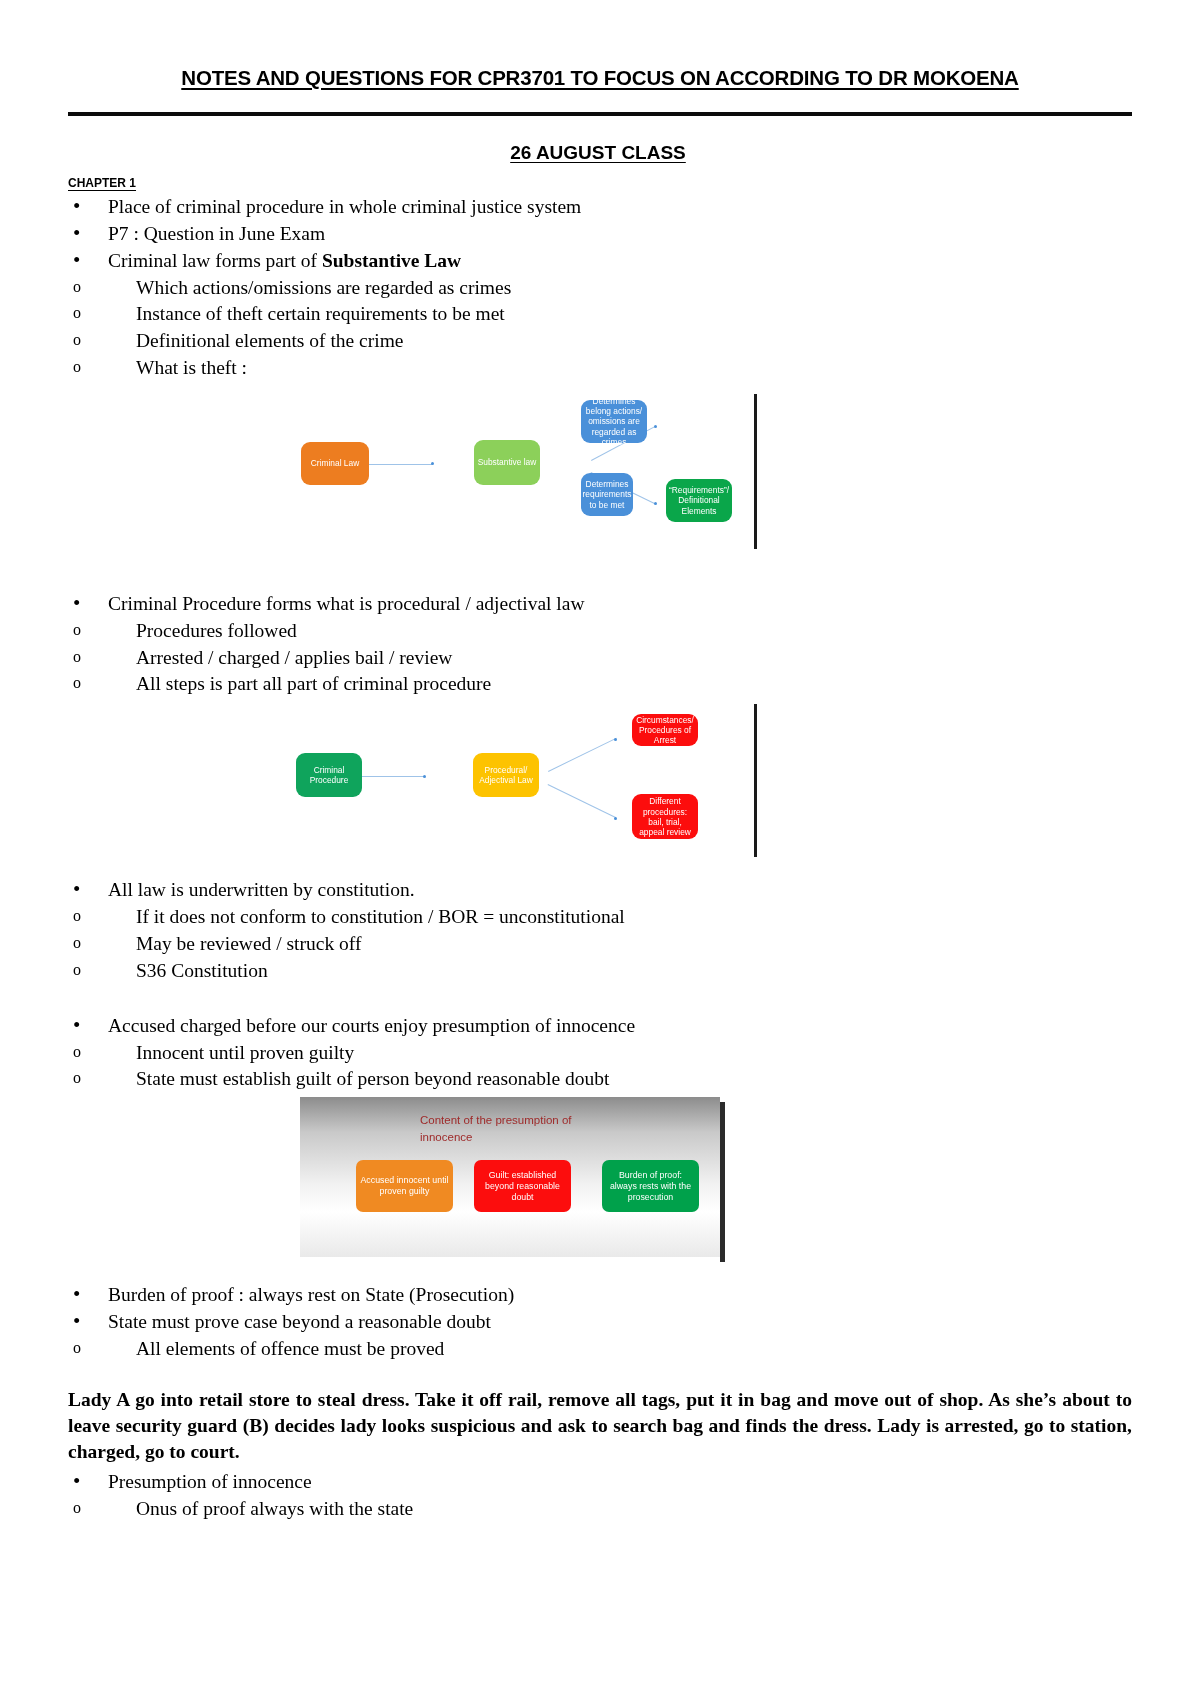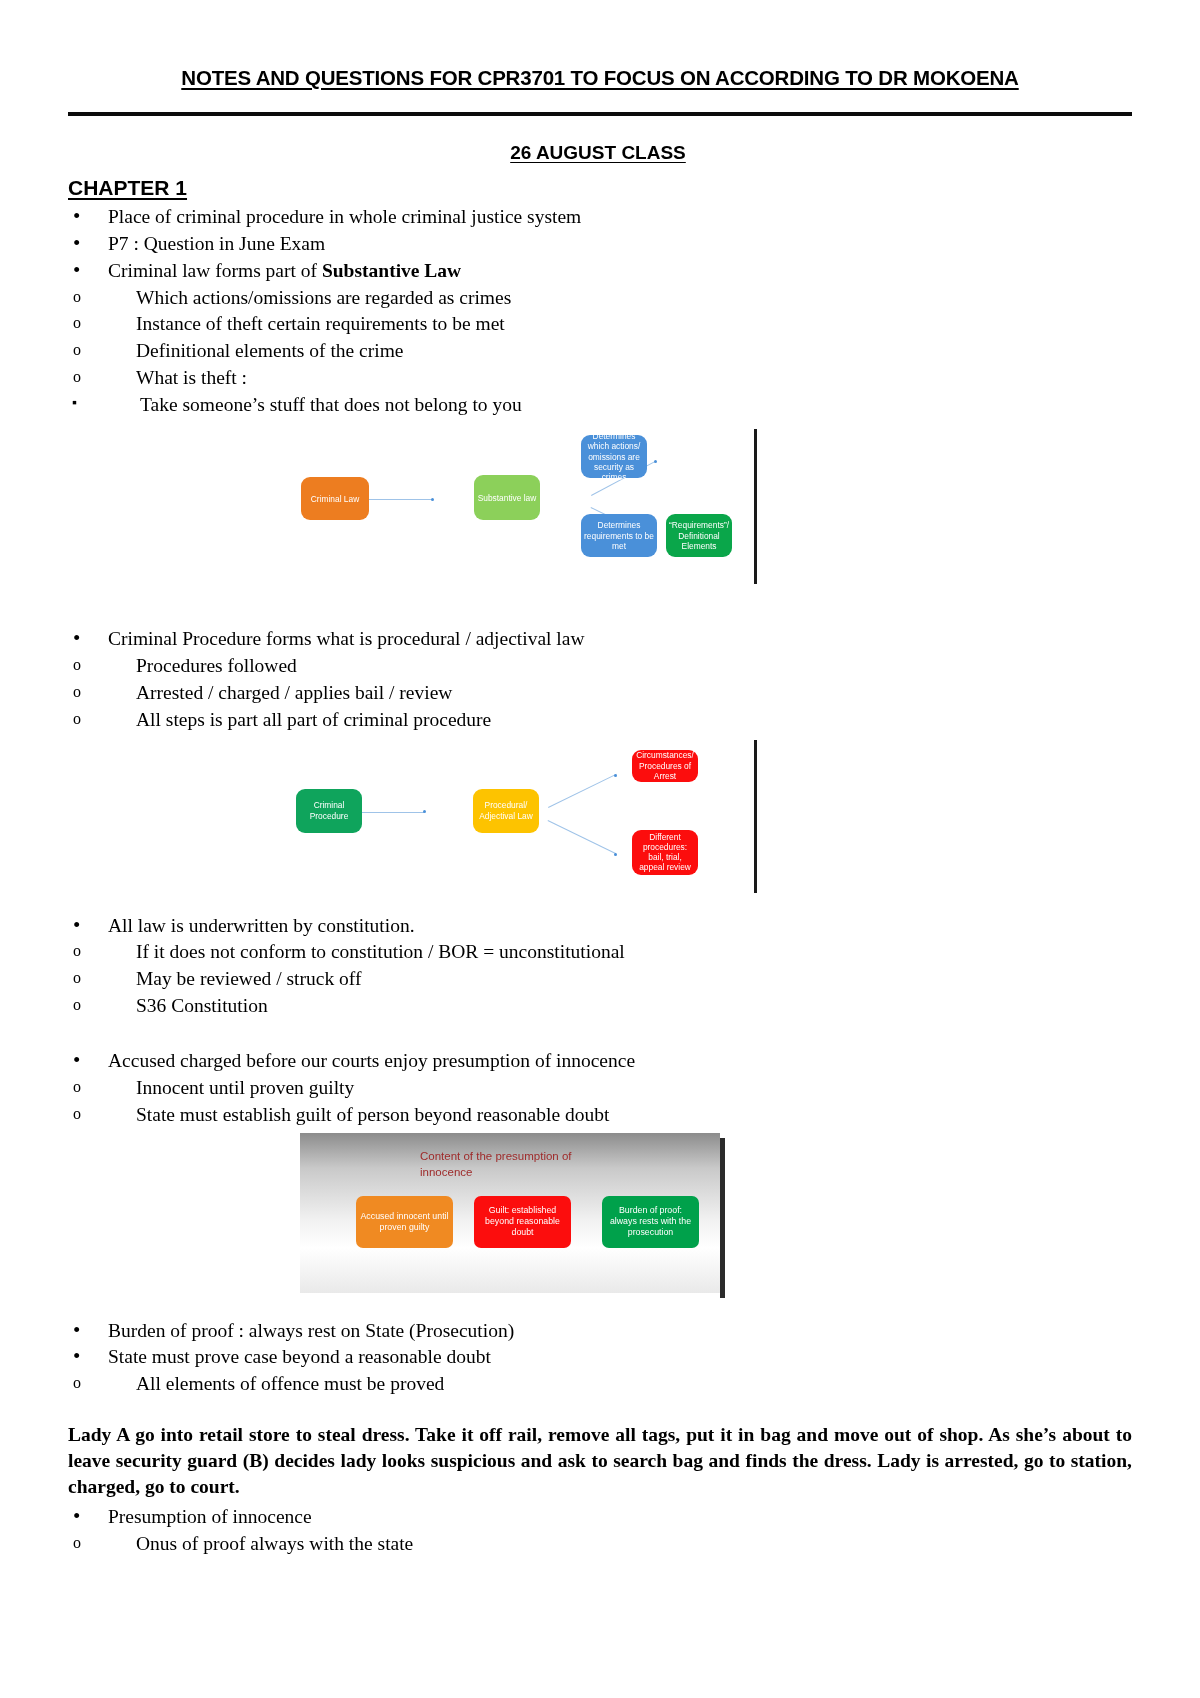--- a/index.html
+++ b/index.html
@@ -36,21 +36,21 @@
     text-decoration:underline;
     text-underline-offset:3px;
     margin:26px 4px 0 0;
   }
 
   
   .body-wrap { margin:0 68px 0 68px; font-size:19.5px; }
   .chapter-head {
     font-family:"Liberation Sans", sans-serif;
     font-weight:bold;
-    font-size:21px;
+    font-size:12px;
     text-decoration:underline;
     text-underline-offset:3px;
     margin-top:12px;
   }
   ul.lvl1 { list-style:none; margin:4px 0 0 0; padding:0; }
   ul.lvl1 > li {
     position:relative;
     padding-left:40px;
     margin-bottom:1.5px;
     line-height:1.30;
@@ -171,46 +171,43 @@
       </li>
     </ul>
 
     <ul class="lvl2">
       <li><span class="b2">Which actions/omissions are regarded as crimes</span></li>
       <li><span class="b2">Instance of theft certain requirements to be met</span></li>
       <li><span class="b2">Definitional elements of the crime</span></li>
       <li><span class="b2">What is theft :</span></li>
     </ul>
 
-    <ul class="lvl3">
-      <li><span class="b3">Take someone’s stuff that does not belong to you</span></li>
-    </ul>
 
     <div class="figure" style="height:205px;">
       <div class="fig-rule" style="left:686px; top:12px; height:155px;"></div>
 
       <div class="conn" style="left:300px; top:82px; width:64px;"></div>
       <div class="conn-dot" style="left:363px; top:80.5px;"></div>
 
       <div class="conn" style="left:523px; top:78px; width:72px; transform:rotate(-28deg);"></div>
       <div class="conn-dot" style="left:586px; top:43px;"></div>
 
       <div class="conn" style="left:523px; top:90px; width:72px; transform:rotate(26deg);"></div>
       <div class="conn-dot" style="left:586px; top:120px;"></div>
 
       <div class="node n-orange" style="left:233px; top:60px; width:68px; height:43px;">
         <span>Criminal Law</span>
       </div>
       <div class="node n-green" style="left:406px; top:58px; width:66px; height:45px;">
         <span>Substantive law</span>
       </div>
       <div class="node n-blue" style="left:513px; top:18px; width:66px; height:43px;">
-        <span>Determines which actions/ omissions are security as crimes</span>
-      </div>
-      <div class="node n-blue" style="left:513px; top:97px; width:76px; height:43px;">
+        <span>Determines belong actions/ omissions are regarded as crimes</span>
+      </div>
+      <div class="node n-blue" style="left:513px; top:91px; width:52px; height:43px;">
         <span>Determines requirements to be met</span>
       </div>
       <div class="node n-dgreen" style="left:598px; top:97px; width:66px; height:43px;">
         <span>“Requirements”/ Definitional Elements</span>
       </div>
     </div>
 
     <ul class="lvl1">
       <li><span class="b1">Criminal Procedure forms what is procedural / adjectival law</span></li>
     </ul>

